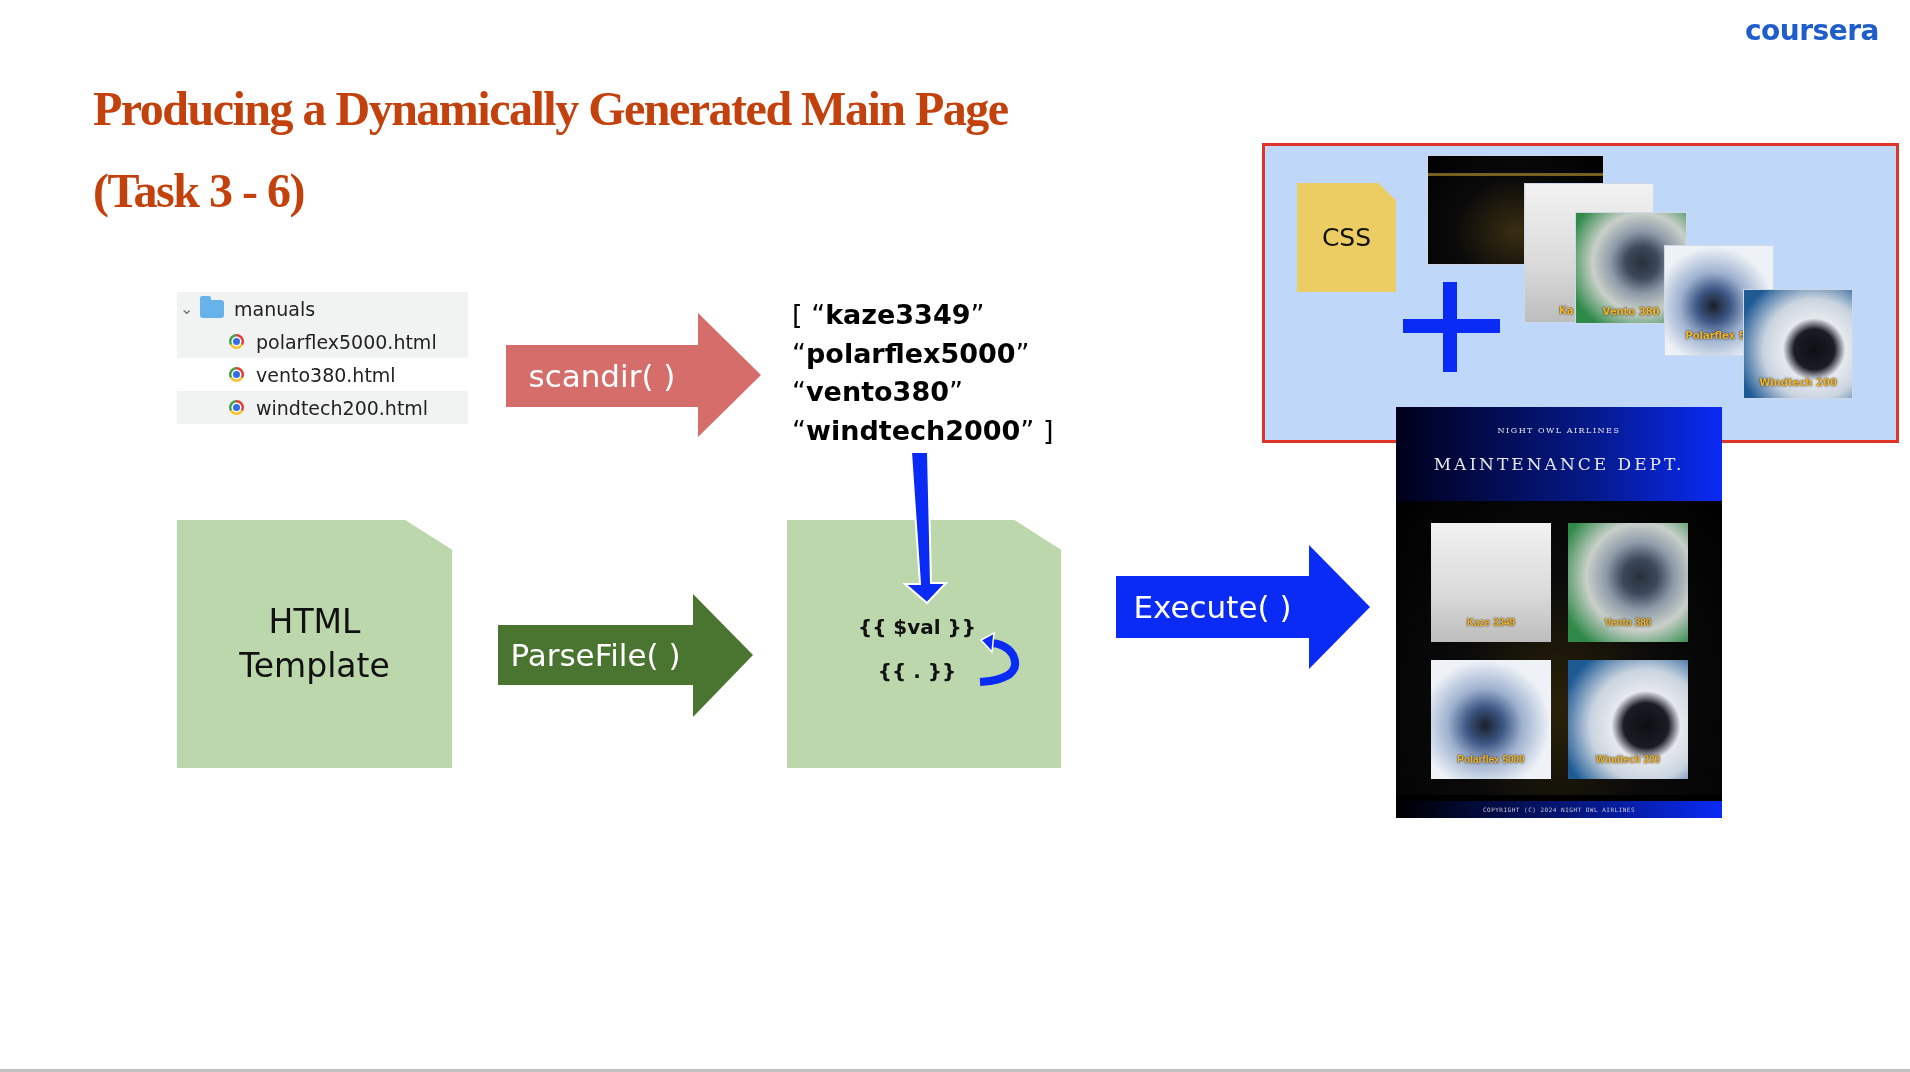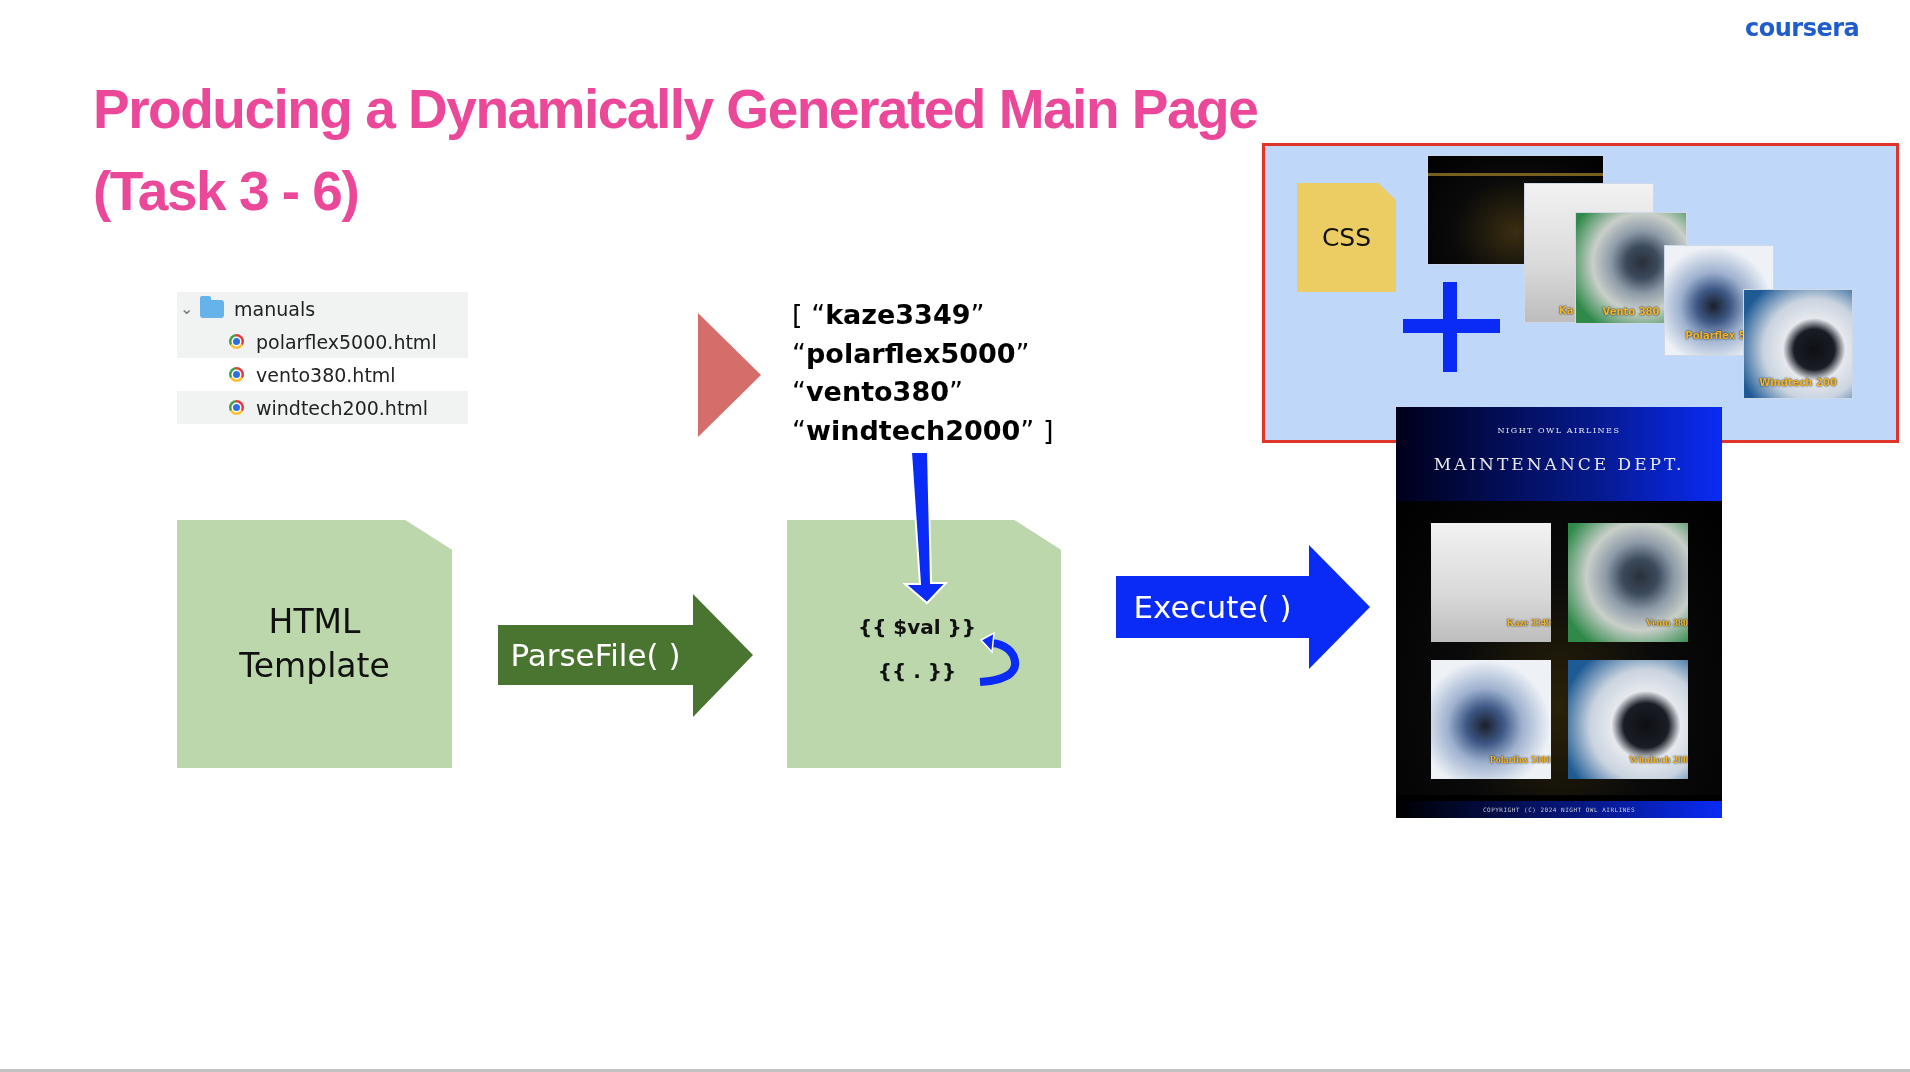--- a/index.html
+++ b/index.html
@@ -1,22 +1,22 @@
 <!DOCTYPE html>
 <html><head>
 <meta charset="utf-8">
 <style>
   html, body { margin:0; padding:0; }
   body { width:1910px; height:1072px; position:relative; background:#ffffff; overflow:hidden;
          font-family:"Liberation Sans", sans-serif; }
   .abs { position:absolute; }
   .logo { left:1745px; top:14px; font-family:"DejaVu Sans", sans-serif; font-weight:bold;
-          font-size:24px; color:#1f5ccc; letter-spacing:-0.5px; }
-  .title { left:93px; top:68px; font-family:Liberation Sans, sans-serif; font-weight:bold;
-           font-size:55px; line-height:82px; color:#ec4899; letter-spacing:-1.5px; }
+          font-size:28px; color:#1f5ccc; letter-spacing:-0.5px; }
+  .title { left:93px; top:68px; font-family:Liberation Serif, serif; font-weight:bold;
+           font-size:48px; line-height:82px; color:#c2410c; letter-spacing:-1.5px; }
   .title div { white-space:nowrap; }
 
   
   .finder { left:177px; top:292px; width:291px; font-family:"DejaVu Sans", sans-serif; font-size:19px; color:#222; }
   .frow { height:33px; display:flex; align-items:center; }
   .frow.alt { background:#f1f2f2; }
   .frow .chev { width:20px; margin-left:3px; color:#777; font-size:16px; }
   .folder-icon { width:24px; height:18px; background:#66b3ec; border-radius:3px; position:relative; margin-right:10px; }
   .folder-icon::before { content:""; position:absolute; left:0; top:-4px; width:11px; height:6px; background:#66b3ec; border-radius:2px 2px 0 0; }
   .chrome-icon { width:15px; height:15px; border-radius:50%; margin-left:52px; margin-right:12px;
@@ -57,21 +57,21 @@
   .wind { background:radial-gradient(circle at 65% 55%, #0d0f14 0, #1a1d25 22%, #e6e9ee 34%, #c9d3df 55%, #1e5b95 85%); }
 
   
   .preview { left:1396px; top:407px; width:326px; height:411px; background:#000; overflow:hidden; }
   .pv-header { position:absolute; left:0; top:0; width:100%; height:94px; background:linear-gradient(90deg, #00001a 0, #05198a 60%, #0a2bf5 100%); }
   .pv-brand { position:absolute; top:19px; width:100%; text-align:center; font-family:"DejaVu Serif", serif; font-size:8px; color:#e8e8f0; letter-spacing:1.5px; }
   .pv-title { position:absolute; top:47px; width:100%; text-align:center; font-family:"DejaVu Serif", serif; font-size:17px; color:#e8e8f0; letter-spacing:3px; }
   .pv-bg { position:absolute; left:0; top:94px; width:100%; height:294px;
            background:radial-gradient(ellipse at 50% 70%, #2a2208 0, #0a0a0a 45%, #000 100%); }
   .pv-card { position:absolute; width:120px; height:119px; overflow:hidden; }
-  .pv-card .lbl { position:absolute; bottom:14px; left:0; right:0; text-align:right; font-family:Liberation Serif, serif;
+  .pv-card .lbl { position:absolute; bottom:14px; left:0; right:0; text-align:center; font-family:Liberation Sans, sans-serif;
                   font-weight:bold; font-size:10px; color:#f0b429; text-shadow:0 0 2px #000; }
   .pv-footer { position:absolute; left:0; bottom:0; width:100%; height:17px; background:linear-gradient(90deg, #000 0, #05198a 60%, #0a2bf5 100%);
                display:flex; align-items:center; justify-content:center; font-family:"DejaVu Sans Mono", monospace; font-size:6px; color:#c8c8d8; letter-spacing:0.5px; }
 
   .bottom-line { left:0; top:1069px; width:1910px; height:3px; background:#c2c2c2; }
 </style>
 </head>
 <body>
 
 <div class="abs logo">coursera</div>
@@ -95,20 +95,21 @@
     <span class="chrome-icon"></span>
     <span>vento380.html</span>
   </div>
   <div class="frow alt">
     <span class="chrome-icon"></span>
     <span>windtech200.html</span>
   </div>
 </div>
 
 <div class="arrow" style="left:506px; top:313px; width:255px; height:124px;">
+  <div class="body" style="top:32px; width:192px; height:62px; background:#d56e6a;">scandir( )</div>
   <div class="head" style="left:192px; top:0; border-top-width:62px; border-bottom-width:62px; border-left-width:63px; border-left-color:#d56e6a;"></div>
 </div>
 
 <div class="abs list-text">
   <div><span>[ </span>“<b>kaze3349</b>”</div>
   <div>“<b>polarflex5000</b>”</div>
   <div>“<b>vento380</b>”</div>
   <div>“<b>windtech2000</b>”<span> ]</span></div>
 </div>
 

